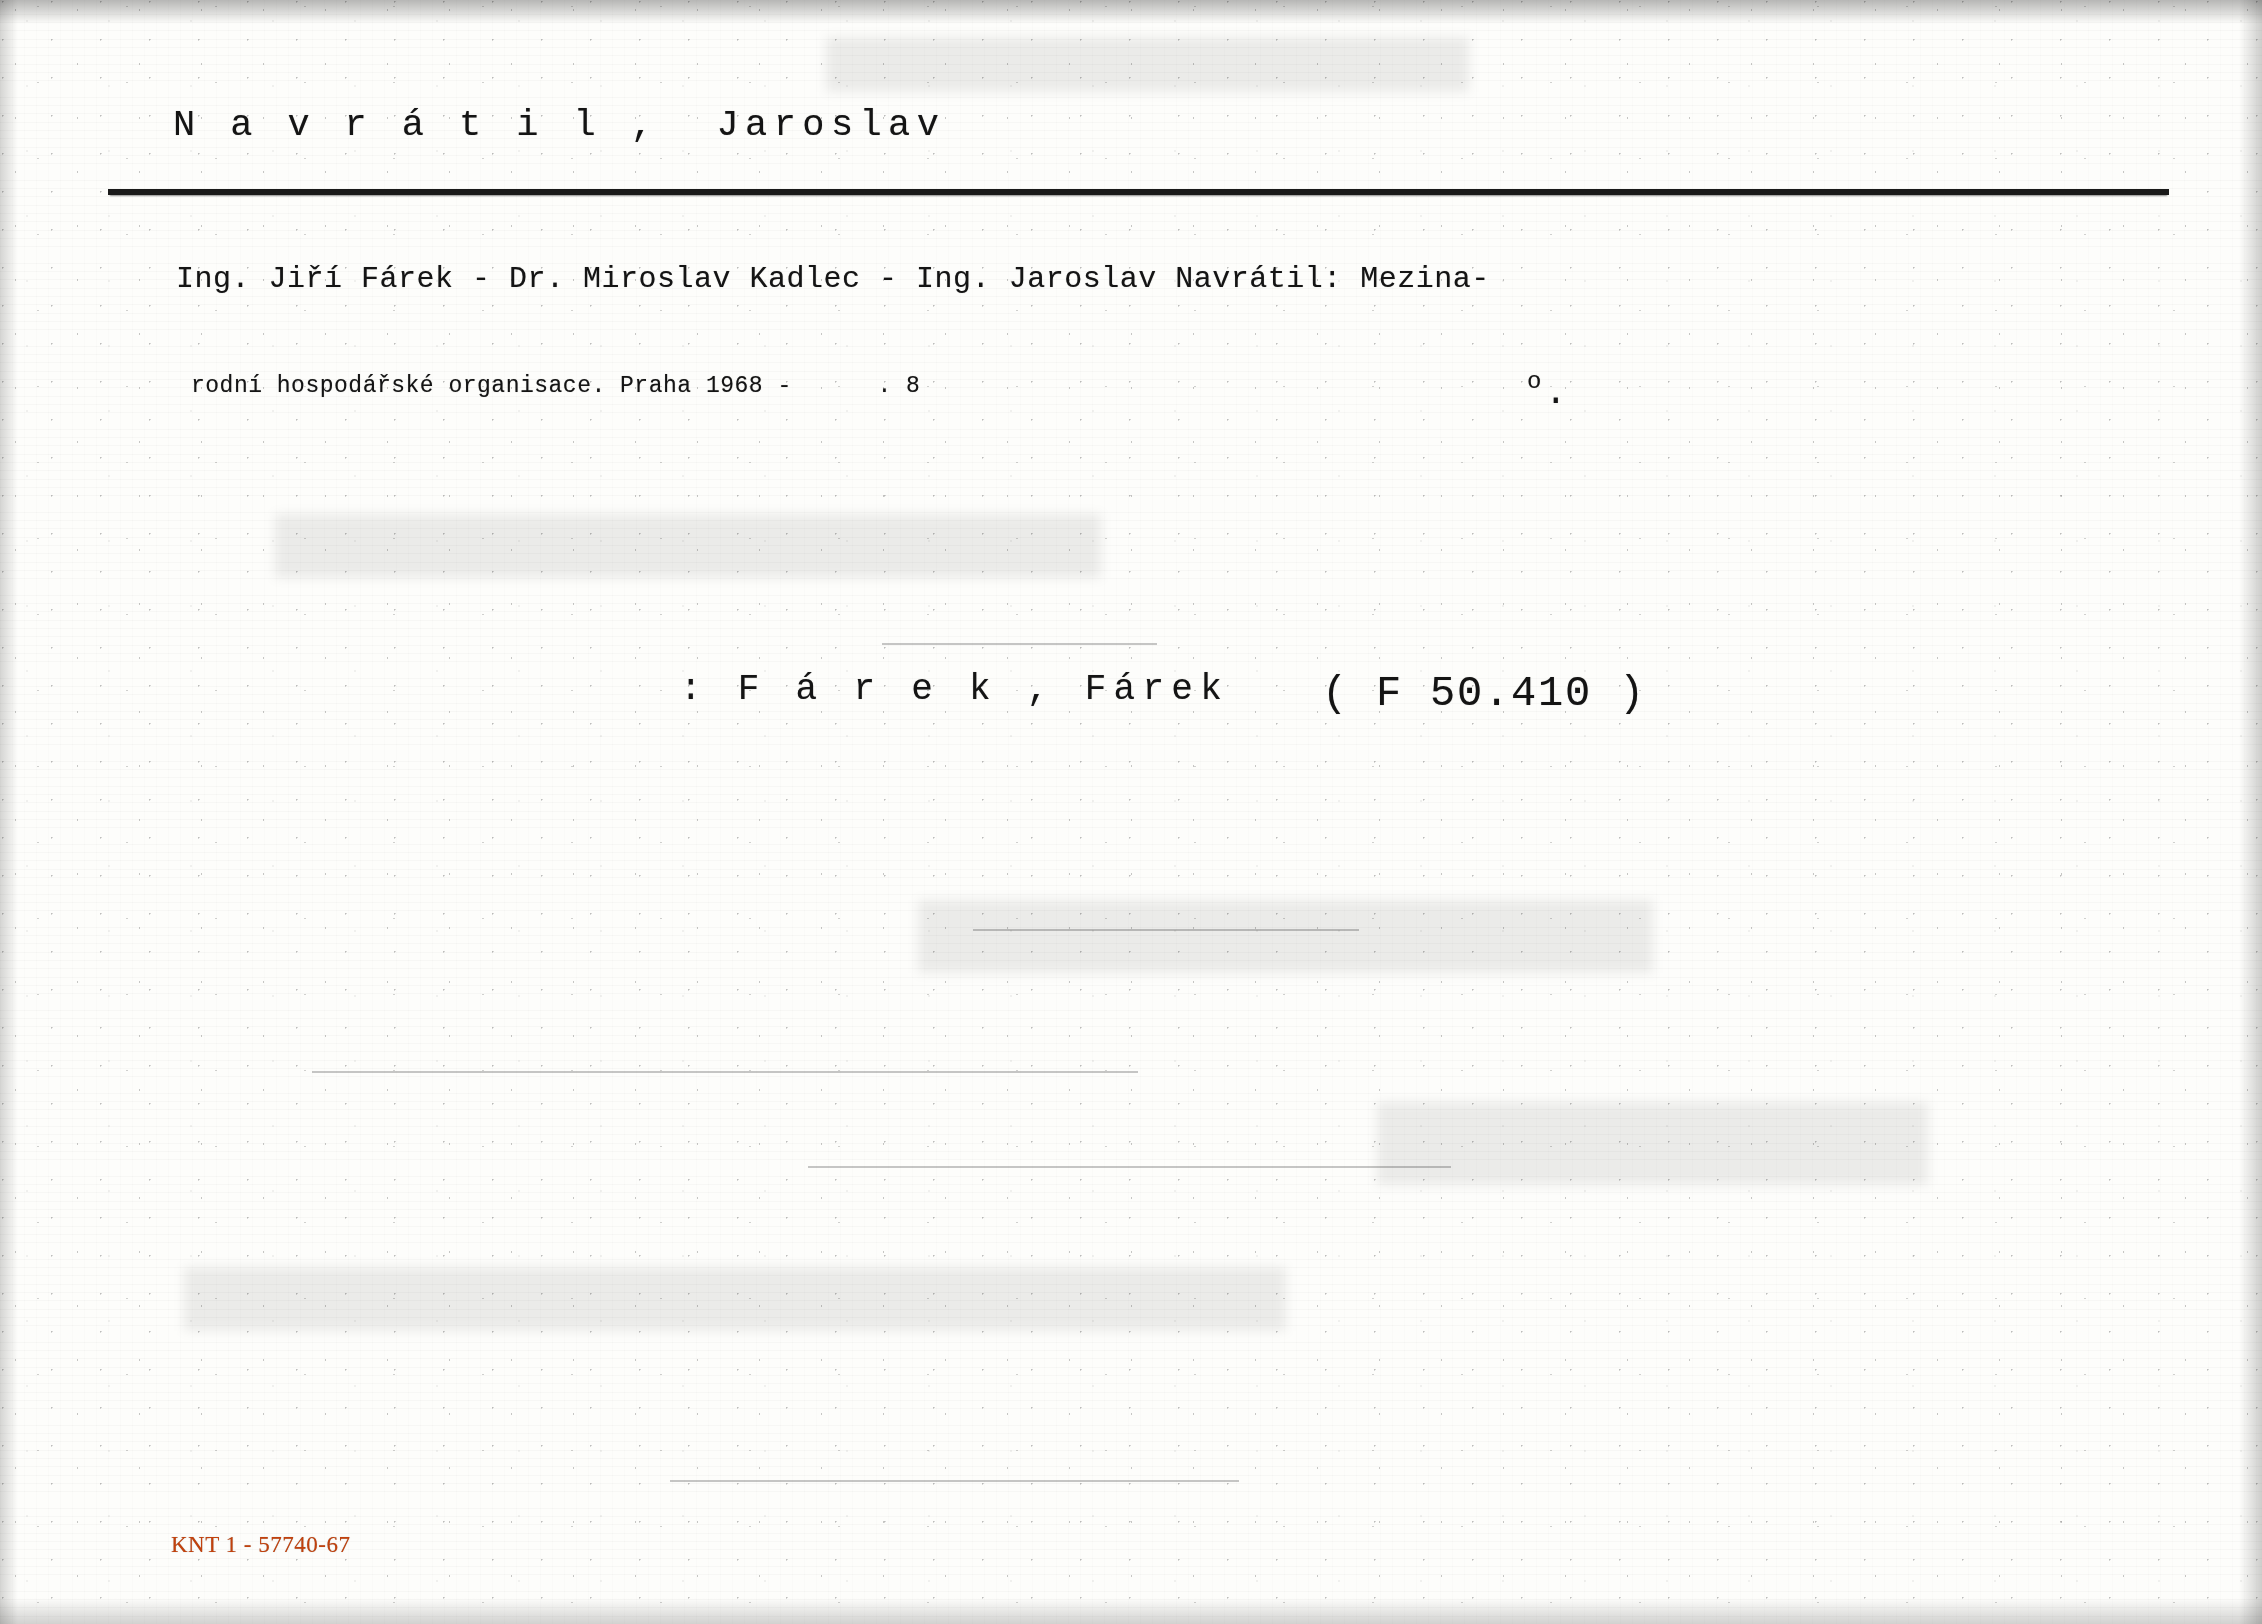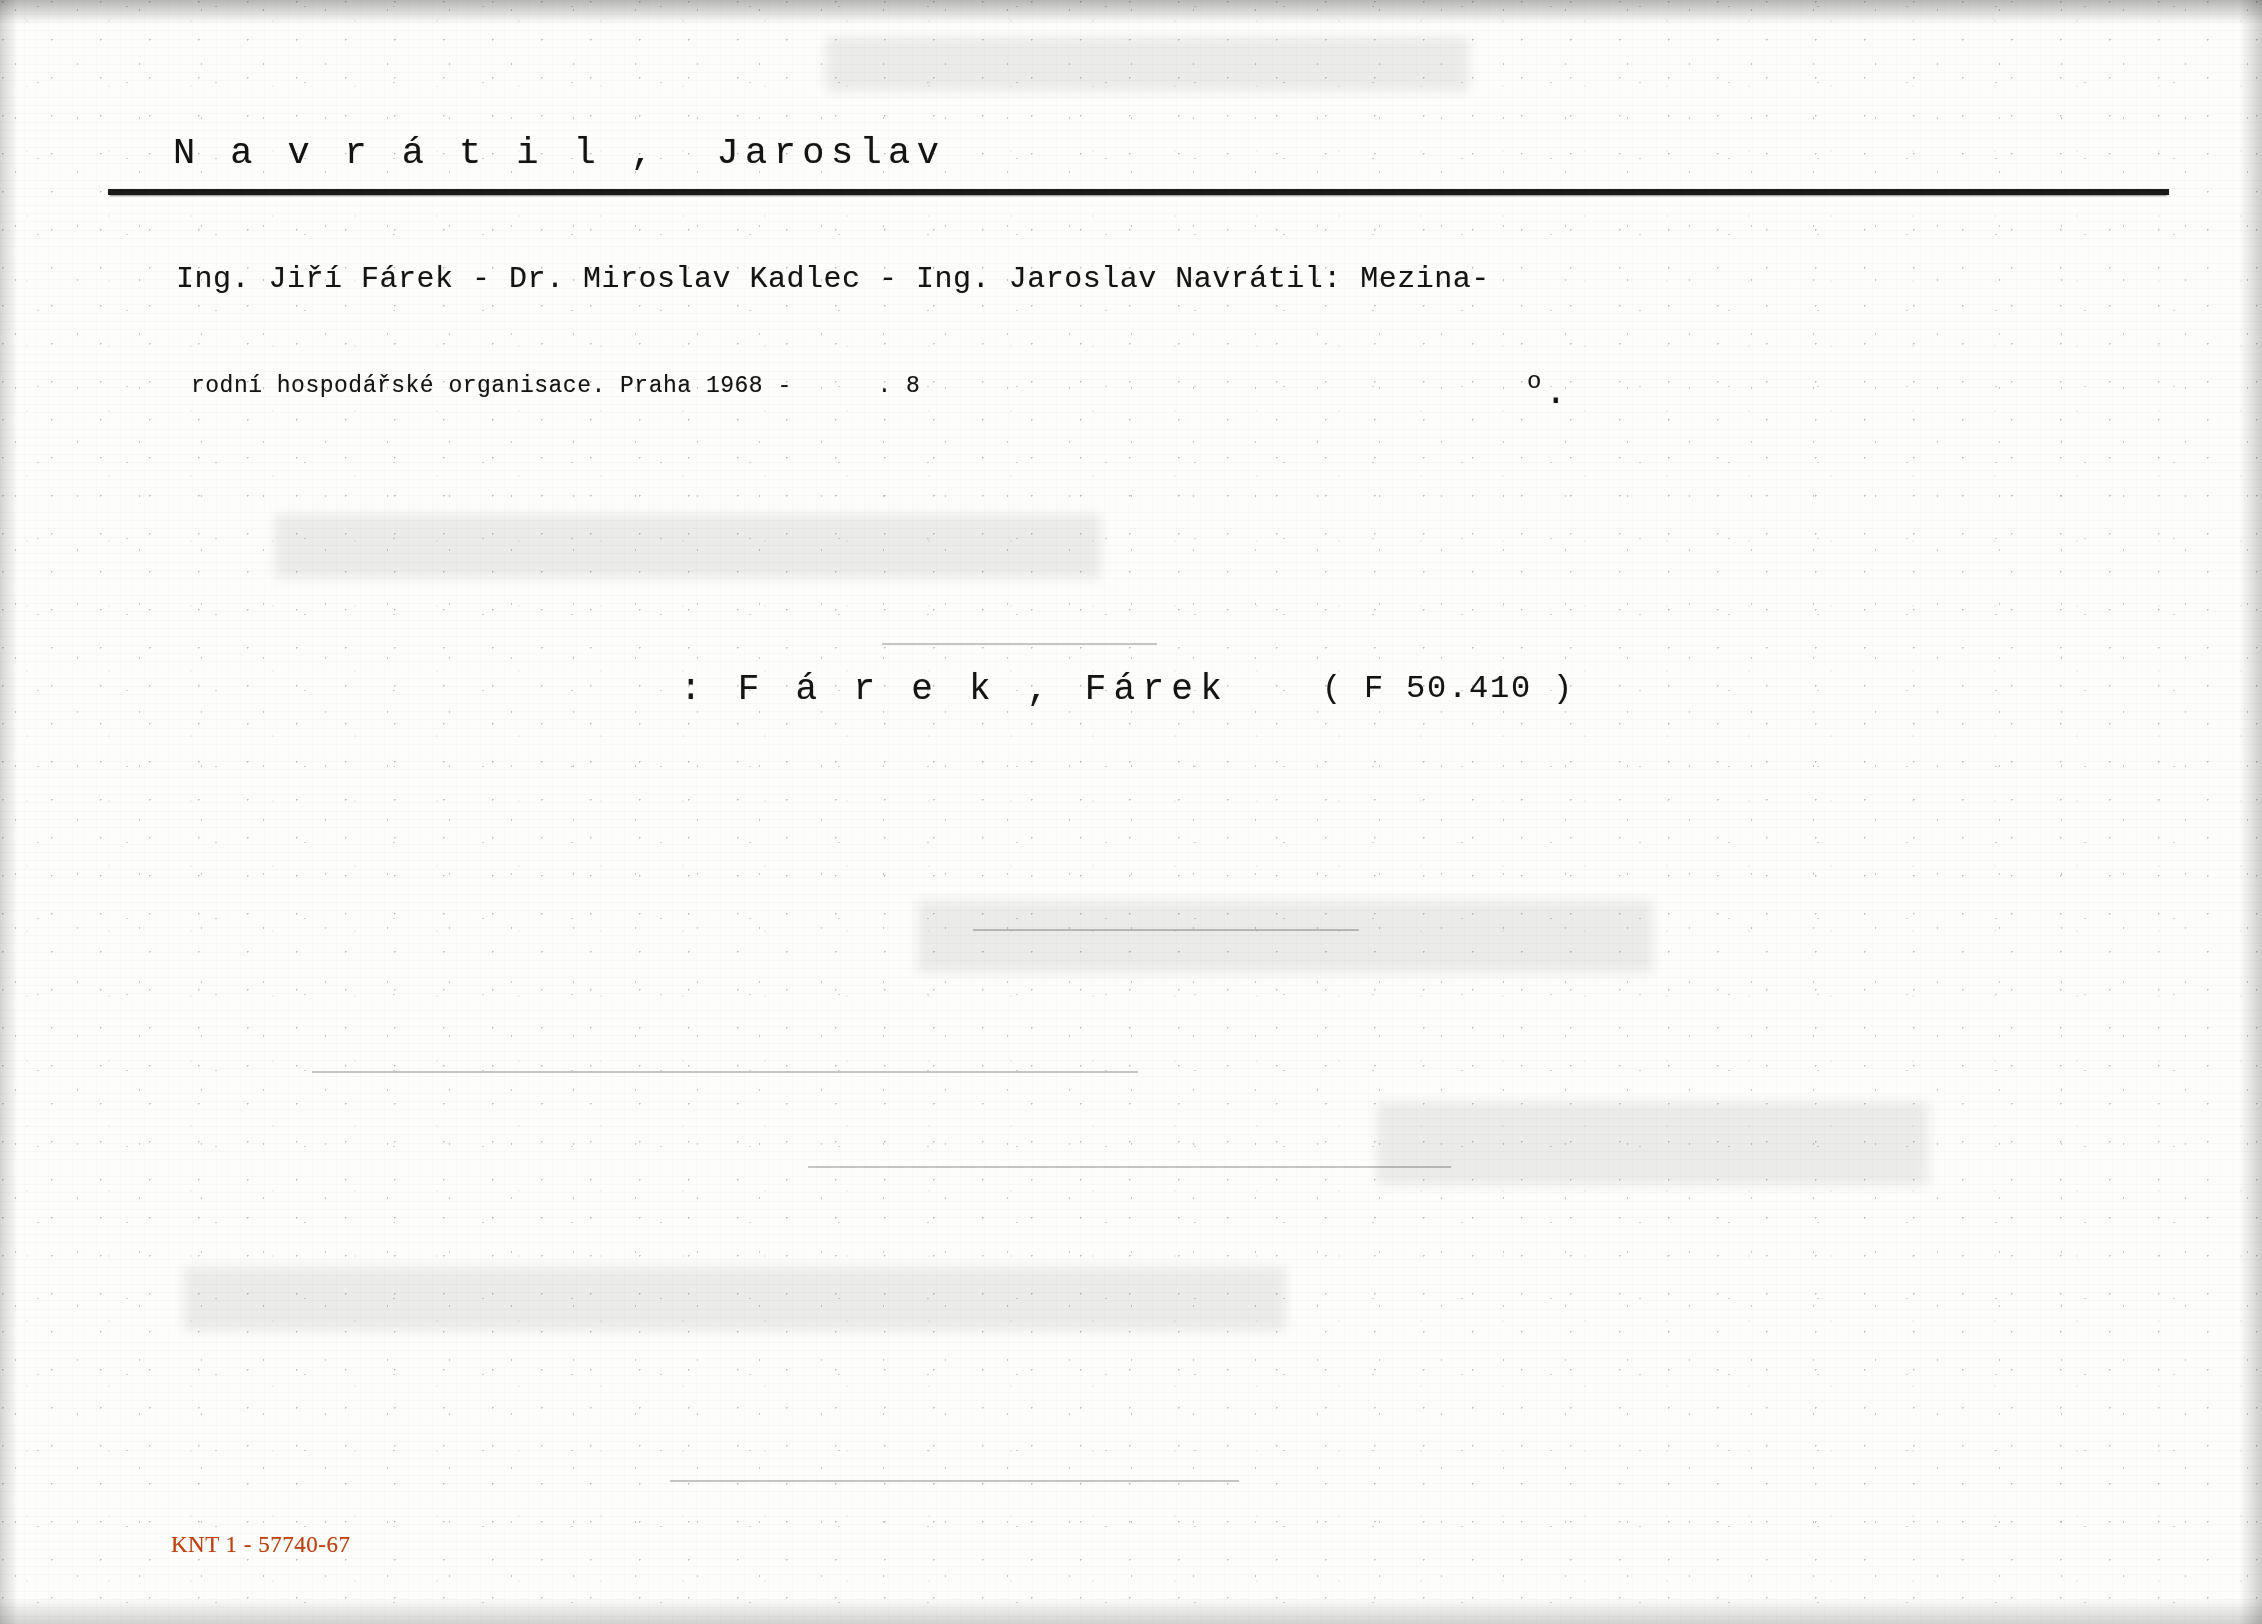--- a/index.html
+++ b/index.html
@@ -89,21 +89,21 @@
   .typed {
     position: absolute;
     white-space: pre;
     color: #141414;
     font-family: "Liberation Mono", monospace;
     text-shadow: 0 0 0.9px rgba(0,0,0,.35);
   }
 
   #heading-text {
     left: 173px;
-    top: 132px;
+    top: 104px;
     font-size: 37px;
     letter-spacing: 6.4px;
   }
 
   #rule {
     position: absolute;
     left: 108px;
     top: 189px;
     width: 2061px;
     height: 6.4px;
@@ -133,21 +133,21 @@
 
   #ref-line {
     left: 680px;
     top: 669px;
     font-size: 36px;
     letter-spacing: 7.3px;
   }
   #ref-code {
     left: 1322px;
     top: 670px;
-    font-size: 32px;
+    font-size: 42px;
     letter-spacing: 1.8px;
   }
 
   #footer-code {
     left: 171px;
     top: 1532px;
     font-size: 23px;
     letter-spacing: 0.5px;
     color: #c2410c;
     font-family: "Liberation Serif", serif;

